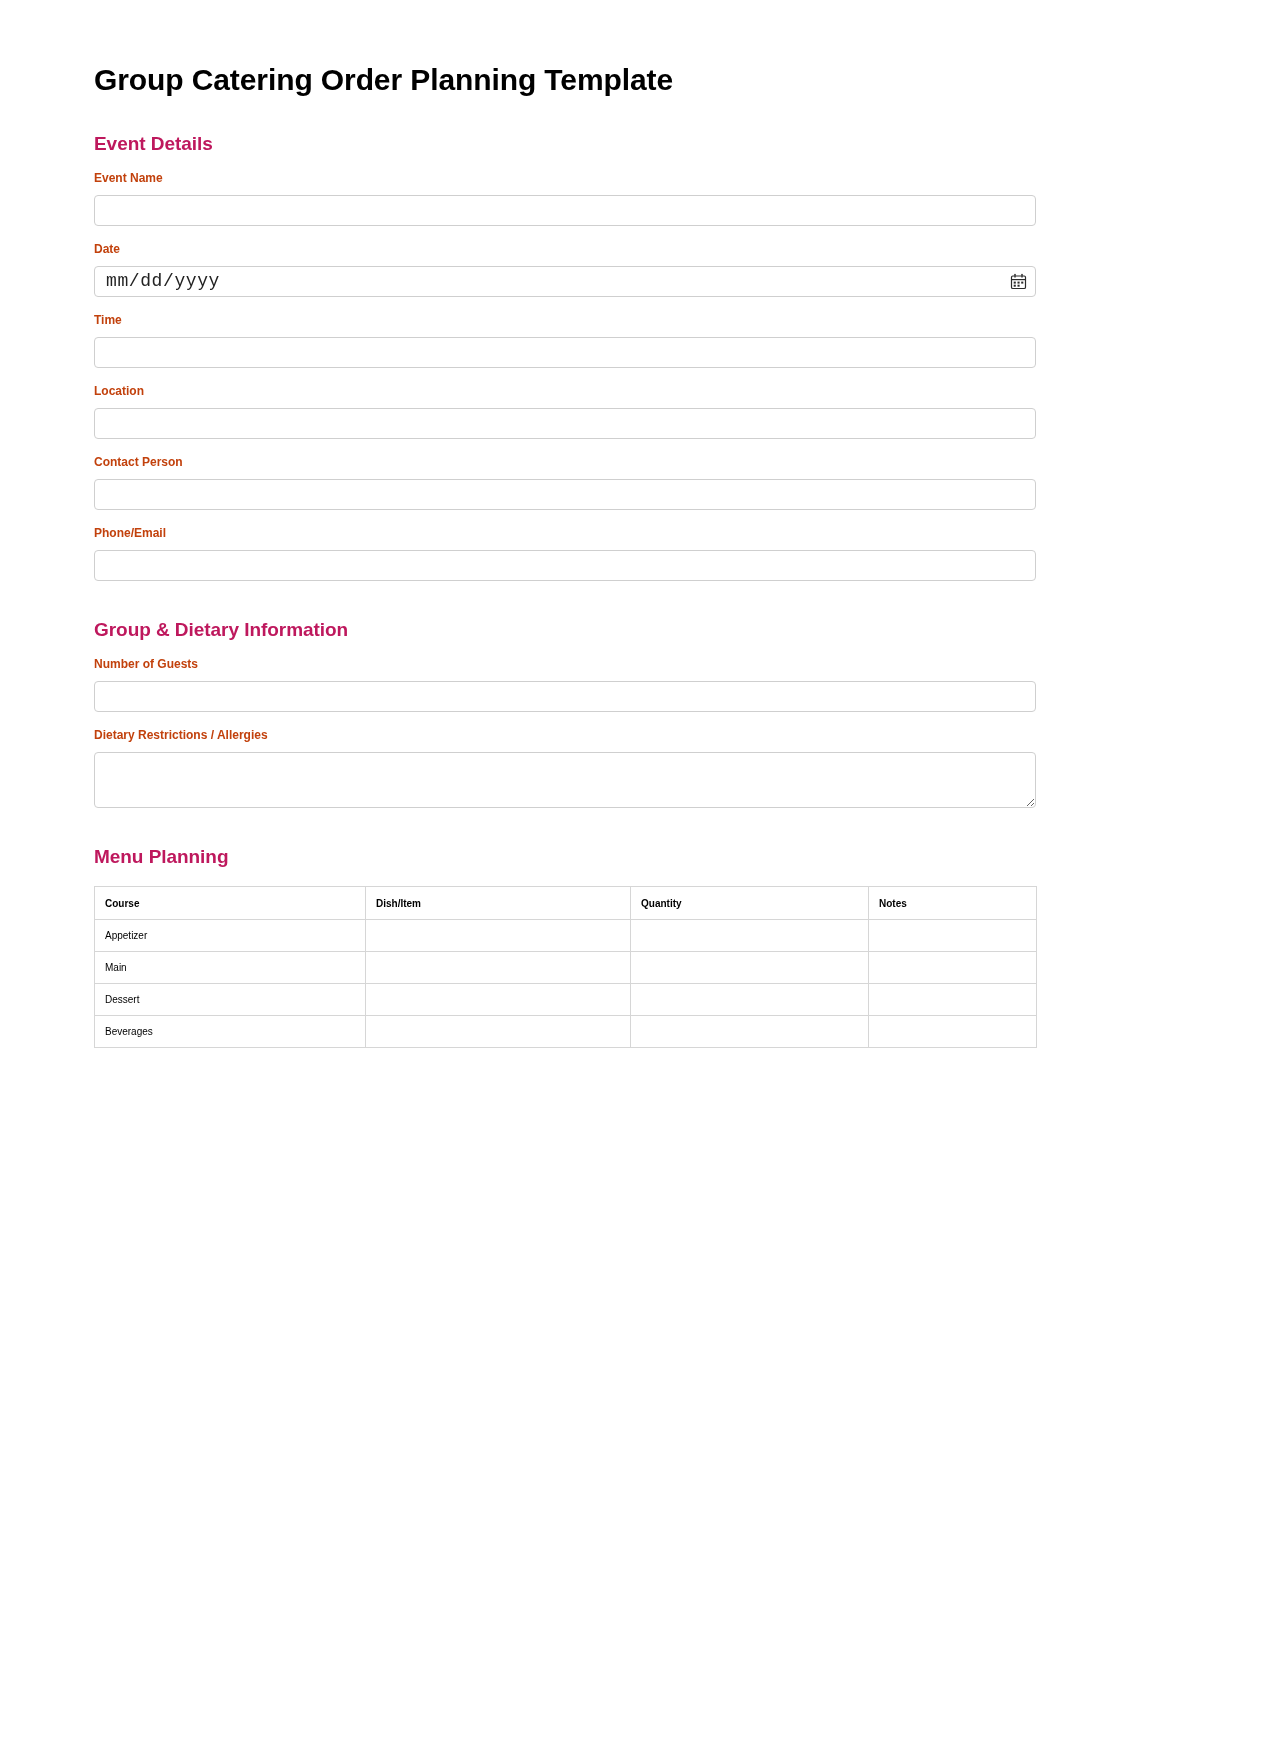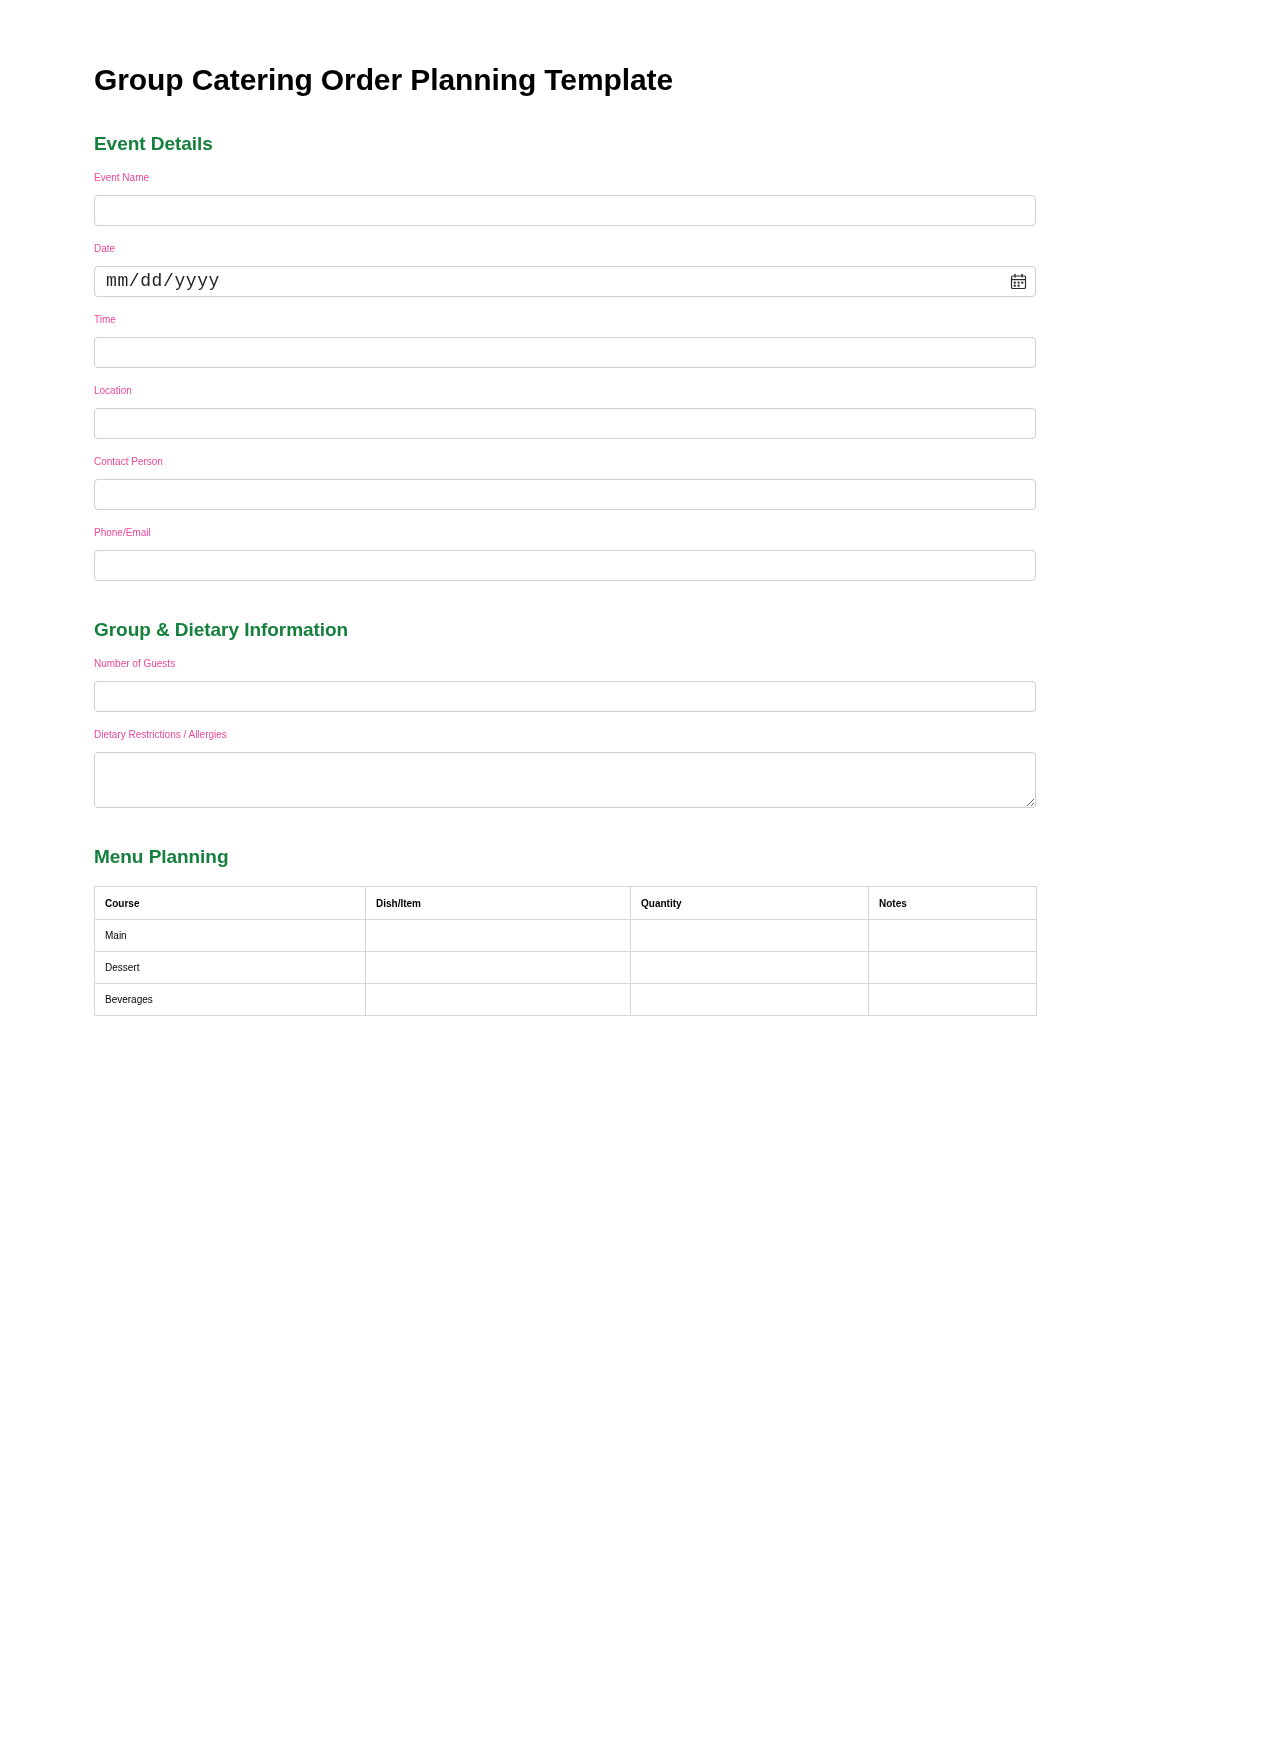--- a/index.html
+++ b/index.html
@@ -43,37 +43,37 @@
     font-weight: bold;
     line-height: 1.18;
     margin: 0 0 0 0;
     letter-spacing: -0.1px;
     color: #000;
   }
   h2.section-title {
     font-size: 19px;
     font-weight: bold;
     margin: 0;
-    color: #15803d;
+    color: #be185d;
     letter-spacing: -0.05px;
   }
   .section {
     margin-top: 0;
   }
   .sec-gap-1 { height: 36px; }
   .sec-gap-2 { height: 38px; }
   .field {
     margin-top: 14px;
   }
   .field-label {
-    font-size: 10px;
+    font-size: 12px;
     line-height: 18px;
-    color: #ec4899;
+    color: #c2410c;
     margin-bottom: 8px;
-    font-weight: normal;
+    font-weight: bold;
   }
   .ip {
     display: block;
     width: 942px;
     height: 31px;
     box-sizing: border-box;
     border: 1px solid #cfcfcf;
     border-radius: 4px;
     background: #ffffff;
     font-family: "Liberation Sans", sans-serif;
@@ -249,20 +249,26 @@
           <thead>
             <tr>
               <th>Course</th>
               <th>Dish/Item</th>
               <th>Quantity</th>
               <th>Notes</th>
             </tr>
           </thead>
           <tbody>
             <tr>
+              <td>Appetizer</td>
+              <td></td>
+              <td></td>
+              <td></td>
+            </tr>
+            <tr>
               <td>Main</td>
               <td></td>
               <td></td>
               <td></td>
             </tr>
             <tr>
               <td>Dessert</td>
               <td></td>
               <td></td>
               <td></td>

